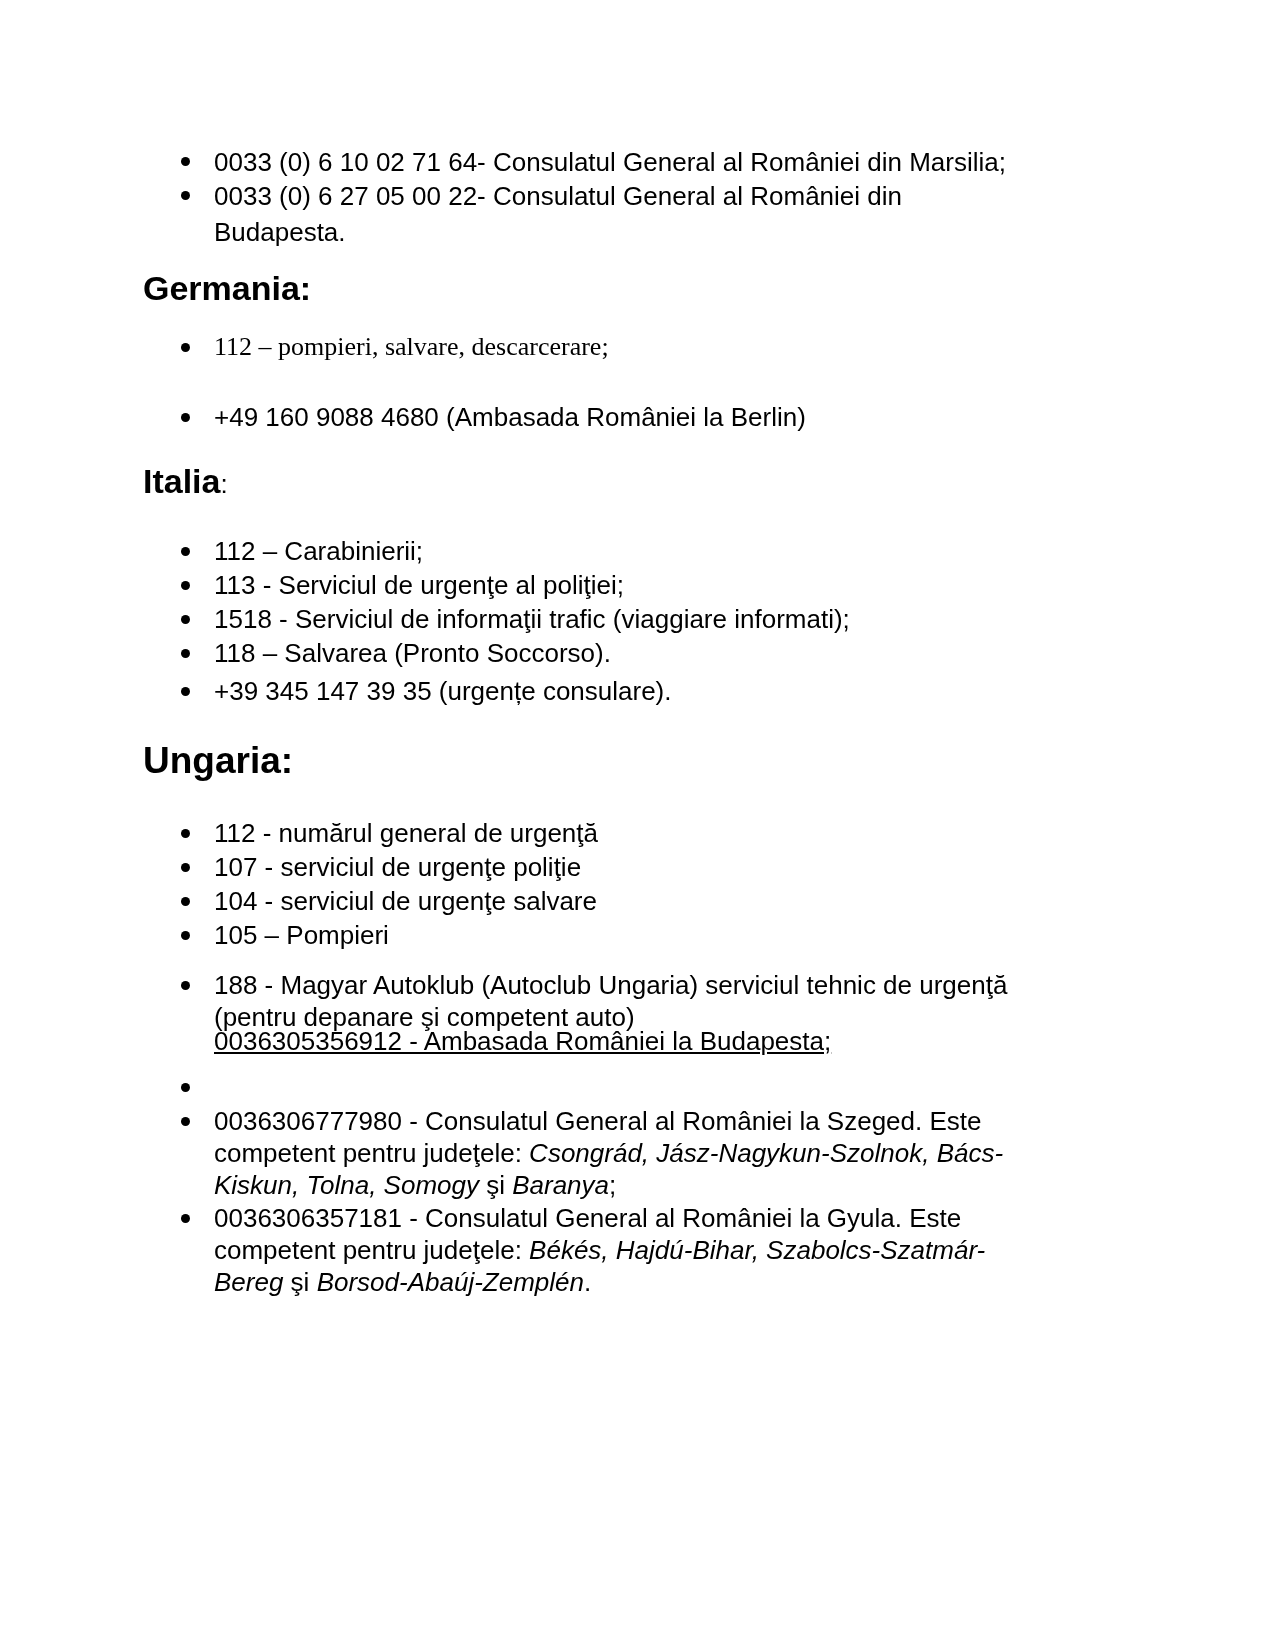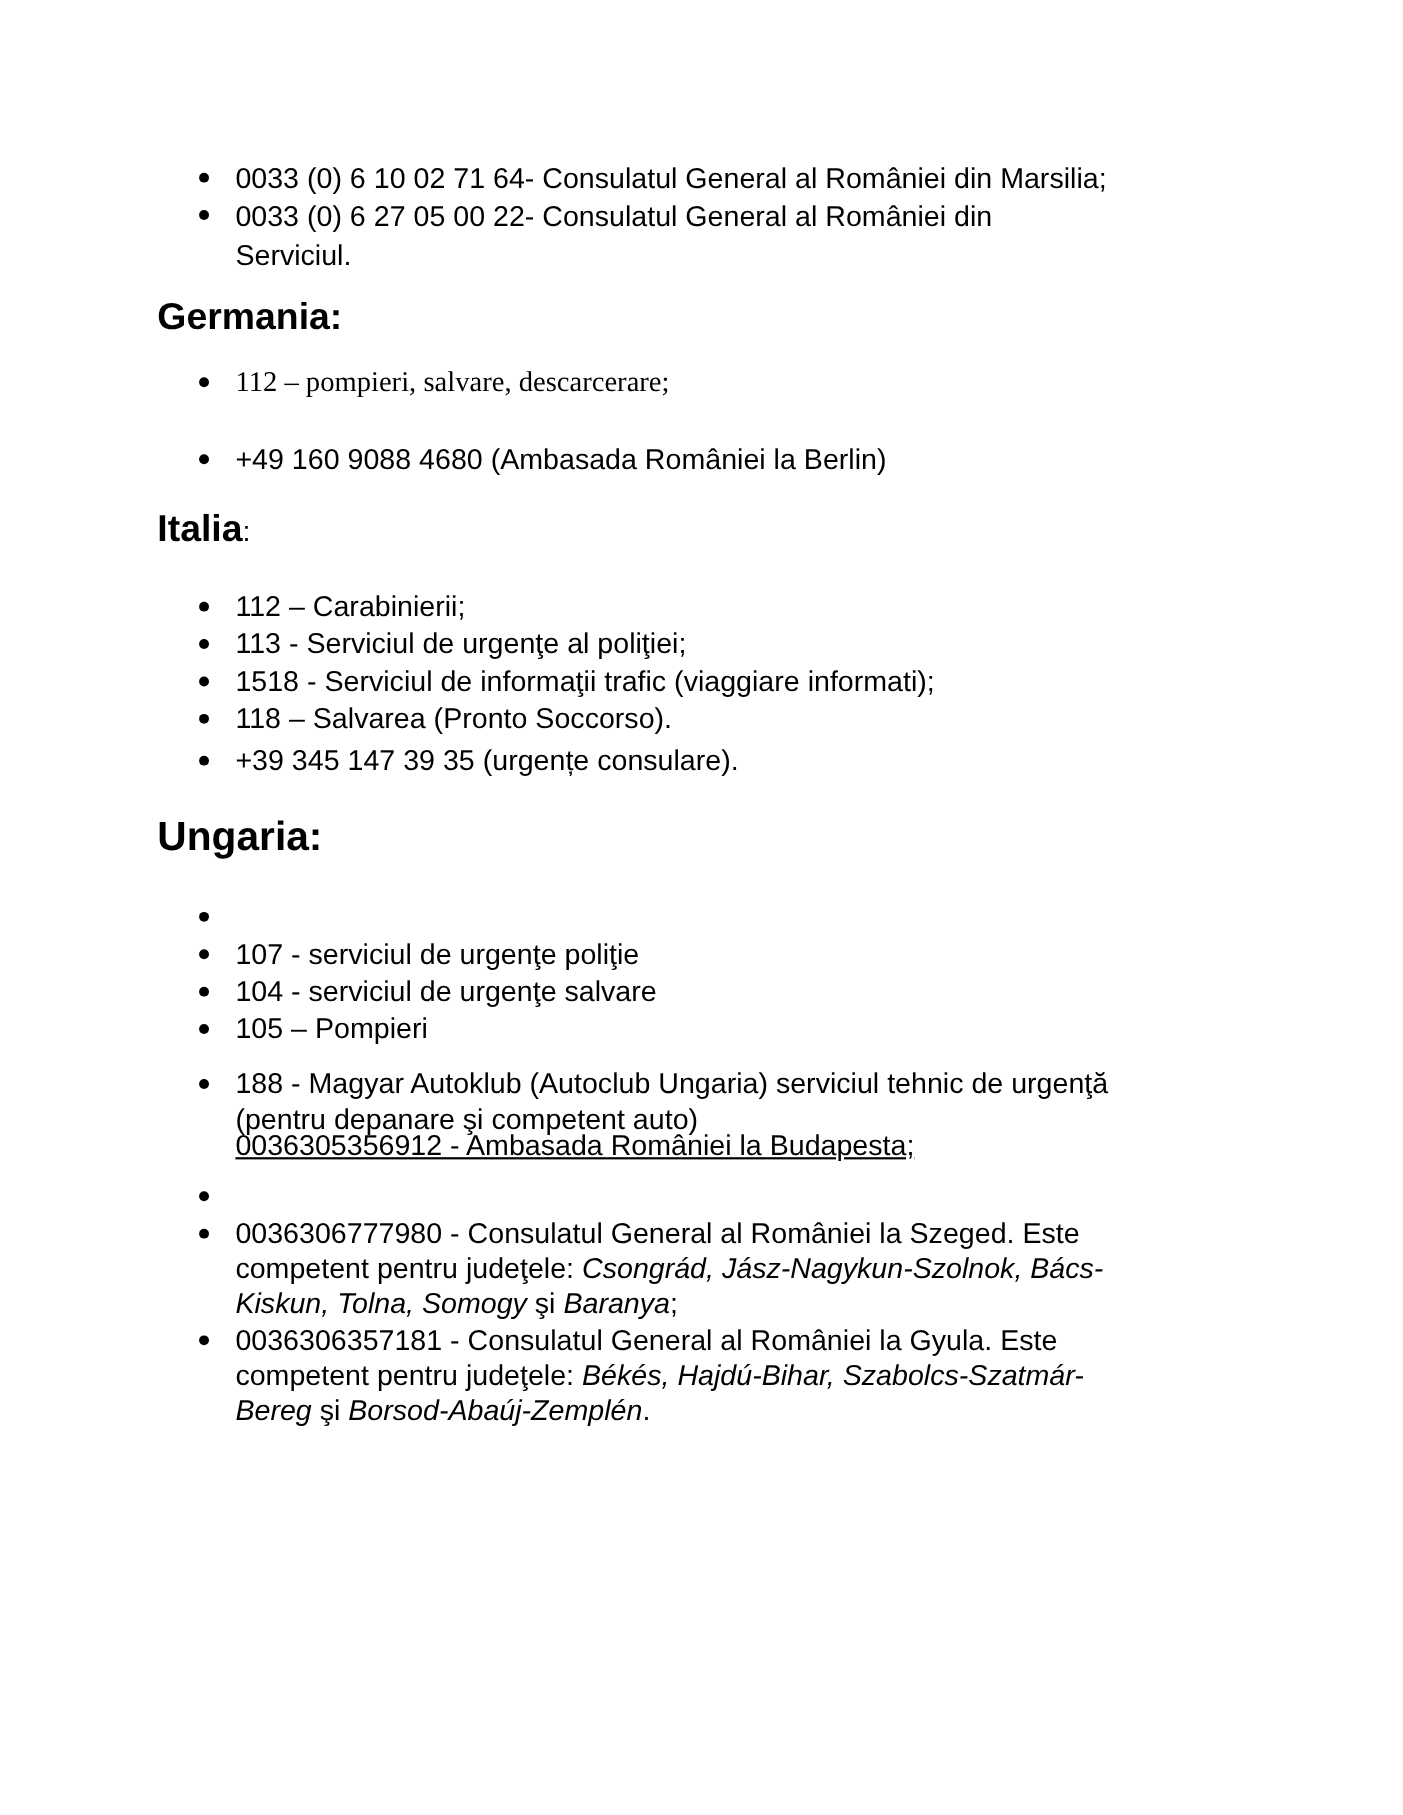--- a/index.html
+++ b/index.html
@@ -13,21 +13,21 @@
 </style>
 </head>
 <body>
 
 <div class="page">
 
   <span class="bullet" style="left:181px;top:157px;"></span>
   <div class="abs" style="left:214px;top:146px;">0033 (0) 6 10 02 71 64- Consulatul General al României din Marsilia;</div>
   <span class="bullet" style="left:181px;top:191px;"></span>
   <div class="abs" style="left:214px;top:180px;">0033 (0) 6 27 05 00 22- Consulatul General al României din</div>
-  <div class="abs" style="left:214px;top:216px;">Serviciul.</div>
+  <div class="abs" style="left:214px;top:216px;">Budapesta.</div>
 
   <div class="abs heading" style="left:143px;top:272px;">Germania:</div>
   <span class="bullet" style="left:181px;top:343px;"></span>
   <div class="abs" style="left:214px;top:331px;font-family:Liberation Serif, serif;">112 – pompieri, salvare, descarcerare;</div>
   <span class="bullet" style="left:181px;top:413px;"></span>
   <div class="abs" style="left:214px;top:401px;">+49 160 9088 4680 (Ambasada României la Berlin)</div>
 
   <div class="abs" style="left:143px;top:465px;">
     <span class="heading">Italia</span><span>:</span>
   </div>
@@ -37,20 +37,21 @@
   <div class="abs" style="left:214px;top:569px;">113 - Serviciul de urgenţe al poliţiei;</div>
   <span class="bullet" style="left:181px;top:615px;"></span>
   <div class="abs" style="left:214px;top:603px;">1518 - Serviciul de informaţii trafic (viaggiare informati);</div>
   <span class="bullet" style="left:181px;top:649px;"></span>
   <div class="abs" style="left:214px;top:637px;">118 – Salvarea (Pronto Soccorso).</div>
   <span class="bullet" style="left:181px;top:687px;"></span>
   <div class="abs" style="left:214px;top:675px;">+39 345 147 39 35 (urgențe consulare).</div>
 
   <div class="abs heading-lg" style="left:143px;top:743px;line-height:36px;">Ungaria:</div>
   <span class="bullet" style="left:181px;top:829px;"></span>
+  <div class="abs" style="left:214px;top:817px;">112 - numărul general de urgenţă</div>
   <span class="bullet" style="left:181px;top:863px;"></span>
   <div class="abs" style="left:214px;top:851px;">107 - serviciul de urgenţe poliţie</div>
   <span class="bullet" style="left:181px;top:897px;"></span>
   <div class="abs" style="left:214px;top:885px;">104 - serviciul de urgenţe salvare</div>
   <span class="bullet" style="left:181px;top:931px;"></span>
   <div class="abs" style="left:214px;top:919px;">105 – Pompieri</div>
 
   <span class="bullet" style="left:181px;top:981px;"></span>
   <div class="abs" style="left:214px;top:969px;">188 - Magyar Autoklub (Autoclub Ungaria) serviciul tehnic de urgenţă</div>
   <div class="abs" style="left:214px;top:1001px;">(pentru depanare şi competent auto)</div>

